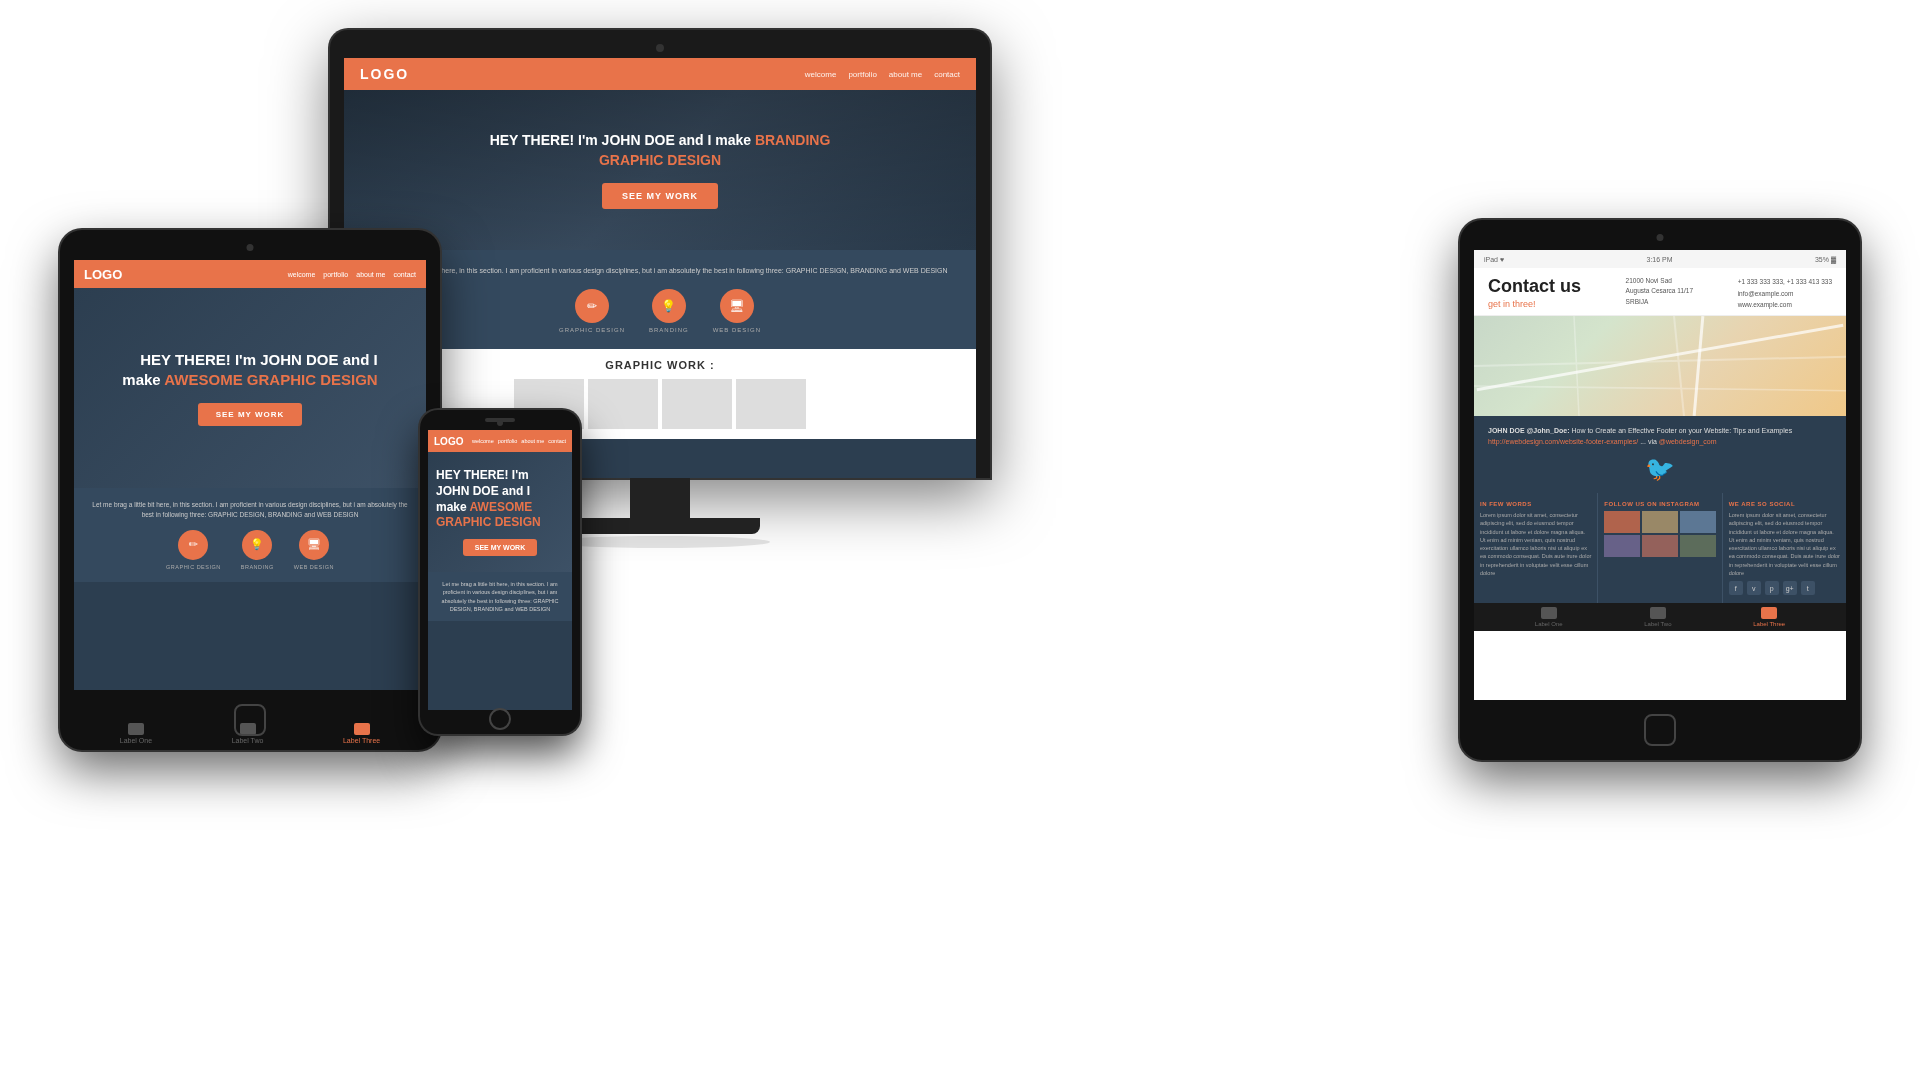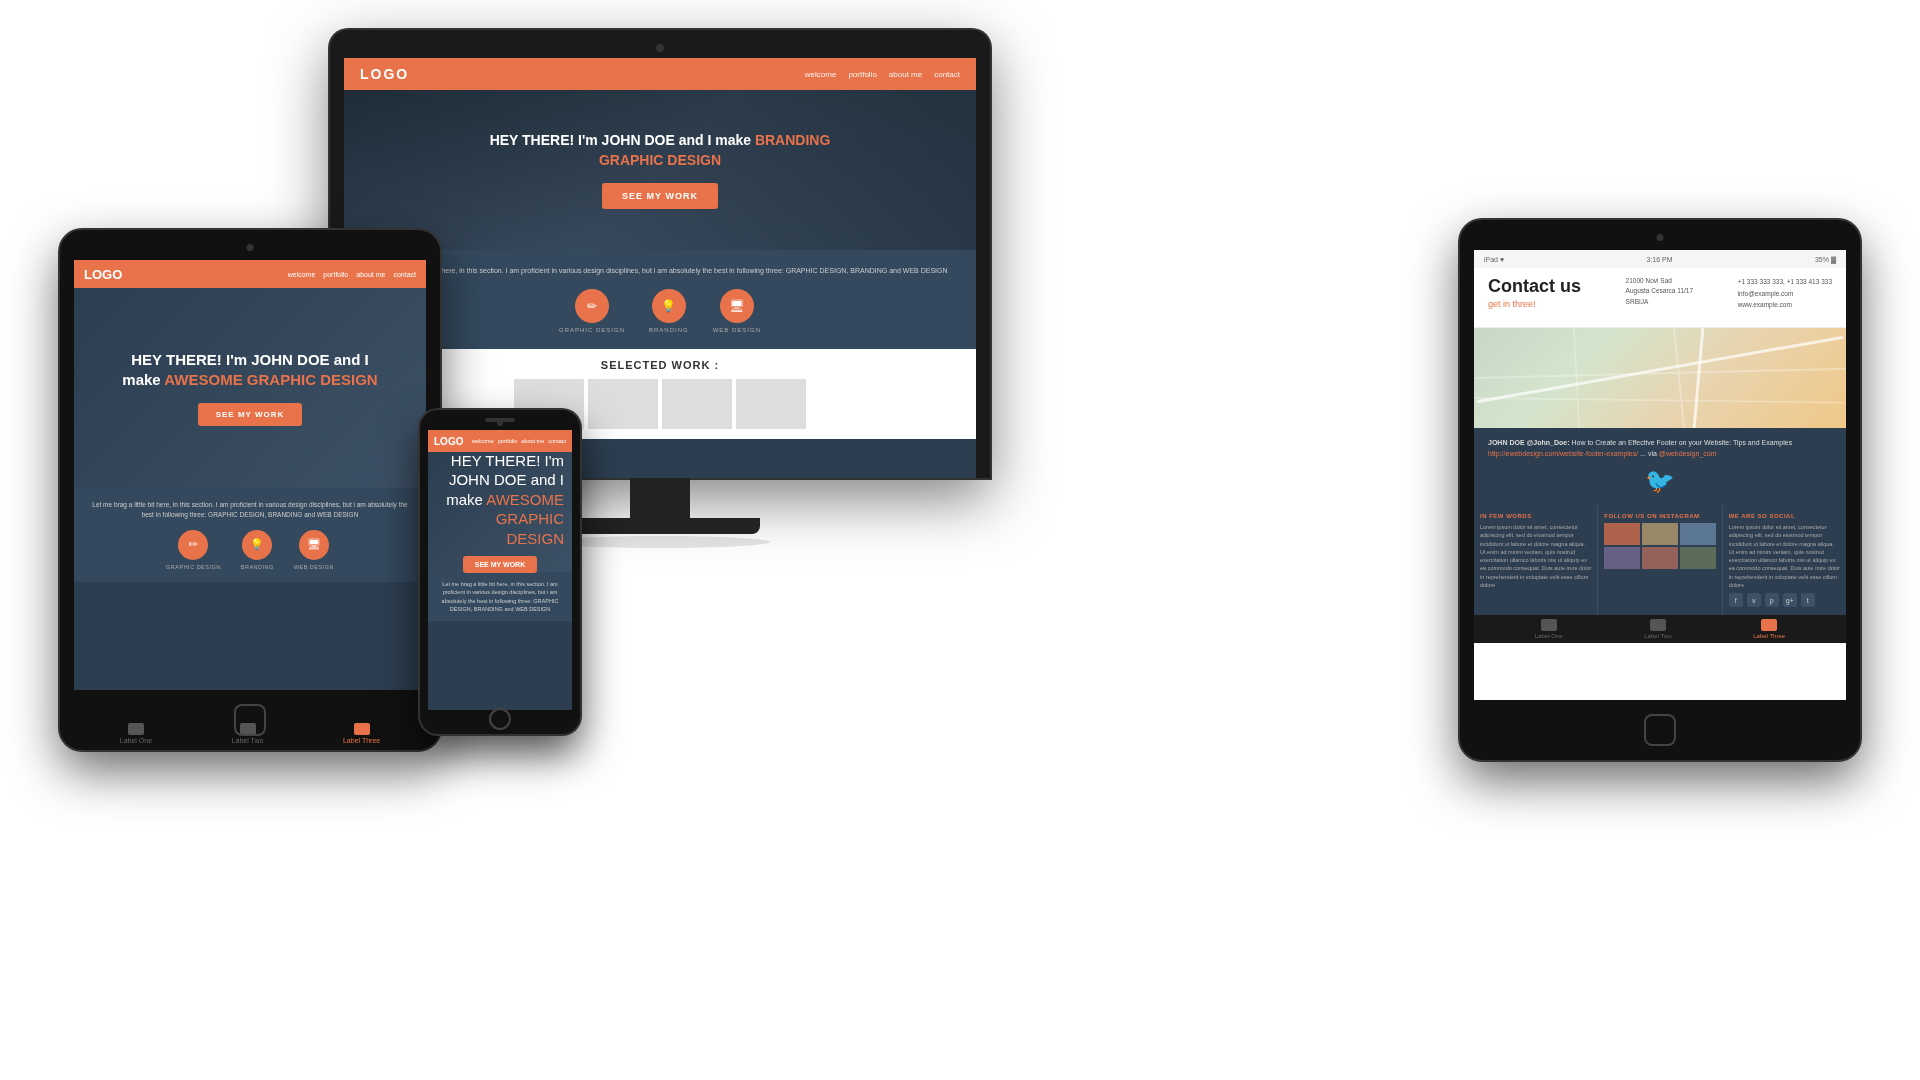--- a/index.html
+++ b/index.html
@@ -357,21 +357,21 @@
       flex-direction: column;
       align-items: center;
       justify-content: center;
       padding: 16px;
     }
     .tl-hero-title {
       color: #fff;
       font-size: 15px;
       font-weight: bold;
       line-height: 1.3;
-      text-align: center;
+      text-align: right;
     }
     .tl-hero-accent { color: #e8734a; }
     .tl-hero-btn {
       background: #e8734a;
       color: #fff;
       font-size: 8px;
       font-weight: bold;
       padding: 7px 18px;
       border-radius: 3px;
       margin-top: 14px;
@@ -408,21 +408,21 @@
     .ph-nav-link { color: #fff; font-size: 5.5px; }
     .ph-hero {
       background: linear-gradient(135deg, #2c3e50, #3d5166);
       height: 120px;
       display: flex;
       flex-direction: column;
       align-items: center;
       justify-content: center;
       padding: 8px;
     }
-    .ph-hero-title { color: #fff; font-size: 15px; font-weight: normal; line-height: 1.3; text-align: right; }
+    .ph-hero-title { color: #fff; font-size: 12px; font-weight: bold; line-height: 1.3; text-align: left; }
     .ph-hero-accent { color: #e8734a; }
     .ph-hero-btn {
       background: #e8734a; color: #fff;
       font-size: 7px; font-weight: bold;
       padding: 5px 12px; border-radius: 3px; margin-top: 8px;
     }
     .ph-about { background: #34495e; padding: 8px; text-align: center; }
     .ph-about-text { color: #ccc; font-size: 5.5px; line-height: 1.5; }
 
     
@@ -543,21 +543,21 @@
             <div class="service-label">BRANDING</div>
           </div>
           <div class="service-item">
             <div class="service-icon">🖥</div>
             <div class="service-label">WEB DESIGN</div>
           </div>
         </div>
       </div>
 
       <div class="site-work">
-        <div class="work-title">SELECTED WORK :</div>
+        <div class="work-title">GRAPHIC WORK :</div>
         <div class="work-items">
           <div class="work-item"></div>
           <div class="work-item"></div>
           <div class="work-item"></div>
           <div class="work-item"></div>
         </div>
       </div>
     </div>
   </div>
   <div class="monitor-stand">
@@ -661,21 +661,21 @@
   <div class="tablet-right-body">
     <div class="tablet-right-camera"></div>
     <div class="tablet-right-screen">
 
       <div class="tr-status-bar">
         <span>iPad ♥</span>
         <span>3:16 PM</span>
         <span>35% ▓</span>
       </div>
 
-      <div style="display:flex; justify-content:space-between; background:#fff; padding: 8px 14px 16px; border-bottom:1px solid #eee;">
+      <div style="display:flex; justify-content:space-between; background:#fff; padding: 8px 14px 4px; border-bottom:1px solid #eee;">
         <div>
           <div class="tr-contact-title">Contact us</div>
           <div class="tr-contact-sub">get in three!</div>
         </div>
         <div style="font-size:6.5px; color:#555; line-height:1.6;">
           <div>21000 Novi Sad<br>Augusta Cesarca 11/17<br>SRBIJA</div>
         </div>
         <div style="font-size:6.5px; color:#555; line-height:1.8;">
           <div>+1 333 333 333, +1 333 413 333</div>
           <div>info@example.com</div>

